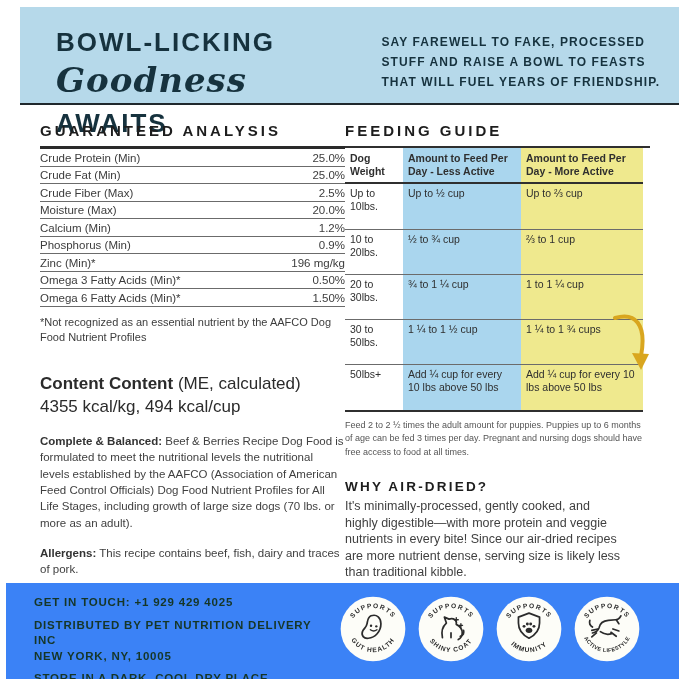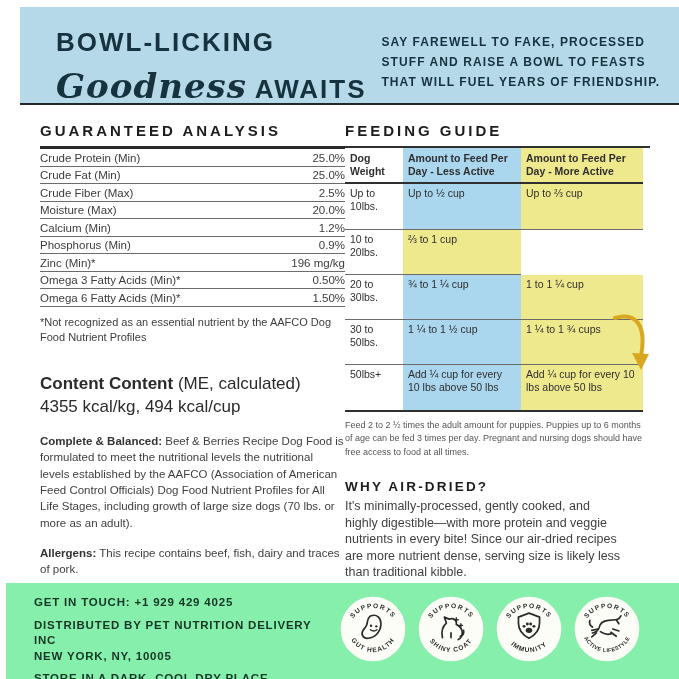--- a/index.html
+++ b/index.html
@@ -4,21 +4,21 @@
 <style>
   html,body{margin:0;padding:0;background:#ffffff;}
   .page{position:relative;width:679px;height:679px;background:#ffffff;overflow:hidden;
         font-family:"Liberation Sans","DejaVu Sans",sans-serif;color:#3f3f3f;}
 
   
   .hero{position:absolute;top:7px;left:20px;right:0;height:96px;background:#b6d9ea;
         border-bottom:2px solid #20282c;display:flex;}
   .hero-left{padding:20px 0 0 36px;width:320px;color:#16323e;}
   .hero-line1{font-size:26px;font-weight:bold;letter-spacing:2px;}
-  .hero-line2{margin-top:8px;font-size:26px;font-weight:bold;letter-spacing:2px;display:flex;align-items:baseline;gap:8px;}
+  .hero-line2{margin-top:2px;font-size:26px;font-weight:bold;letter-spacing:2px;display:flex;align-items:baseline;gap:8px;flex-direction:column;}
   .hero-script{font-family:"DejaVu Serif",serif;font-style:italic;font-weight:bold;
                font-size:34px;letter-spacing:1px;}
   .hero-right{padding-top:26px;width:300px;margin-left:8px;color:#16323e;
               font-size:12px;font-weight:bold;letter-spacing:1.1px;line-height:1.65;}
 
   
   .col-left{position:absolute;left:40px;top:122px;width:305px;}
   .col-right{position:absolute;left:345px;top:122px;width:305px;}
 
   h2.sec{margin:0 0 7px 0;font-size:15px;font-weight:bold;letter-spacing:3px;color:#1d1d1d;}
@@ -58,21 +58,21 @@
            radial-gradient(74px 46px at 52% 18%, #6b4a22 0%, rgba(107,74,34,0) 70%),
            radial-gradient(52px 40px at 82% 30%, #4a3118 0%, rgba(74,49,24,0) 70%),
            radial-gradient(72px 52px at 34% 60%, #6a4720 0%, rgba(106,71,32,0) 70%),
            radial-gradient(64px 46px at 70% 68%, #55381a 0%, rgba(85,56,26,0) 70%),
            radial-gradient(48px 36px at 12% 82%, #4d3317 0%, rgba(77,51,23,0) 70%),
            radial-gradient(56px 40px at 90% 85%, #5e3f1d 0%, rgba(94,63,29,0) 70%),
            #33220f;
          box-shadow:inset 0 0 30px rgba(0,0,0,0.55);}
 
   
-  .footer{position:absolute;left:6px;right:0;top:583px;bottom:0;background:#86efac;color:#163626;}
+  .footer{position:absolute;left:6px;right:0;top:583px;bottom:0;background:#3b82f6;color:#163626;}
   .footer-text{position:absolute;left:28px;top:12px;width:300px;font-weight:bold;
                letter-spacing:0.8px;font-size:11.5px;line-height:1.35;}
   .footer-text p{margin:0;}
   .footer-text .gap{margin-top:7px;}
   .badges{position:absolute;left:334px;top:13px;display:flex;gap:12px;}
   .badge{display:block;}
   .badge text{font-family:"Liberation Sans","DejaVu Sans",sans-serif;font-weight:bold;fill:#2b2b2b;}
   .arc-t{font-size:10px;letter-spacing:2px;}
   .arc-b{font-size:10px;letter-spacing:1.5px;}
   .arc-b.small{font-size:8.2px;letter-spacing:0.6px;}
@@ -170,20 +170,21 @@
         <div class="ft-c less">Amount to Feed Per Day - Less Active</div>
         <div class="ft-c more">Amount to Feed Per Day - More Active</div>
       </div>
       <div class="ft-row">
         <div class="ft-c">Up to 10lbs.</div>
         <div class="ft-c less">Up to ½ cup</div>
         <div class="ft-c more">Up to ⅔ cup</div>
       </div>
       <div class="ft-row">
         <div class="ft-c">10 to 20lbs.</div>
+        <div class="ft-c less">½ to ¾ cup</div>
         <div class="ft-c more">⅔ to 1 cup</div>
       </div>
       <div class="ft-row">
         <div class="ft-c">20 to 30lbs.</div>
         <div class="ft-c less">¾ to 1 ¼ cup</div>
         <div class="ft-c more">1 to 1 ¼ cup</div>
       </div>
       <div class="ft-row">
         <div class="ft-c">30 to 50lbs.</div>
         <div class="ft-c less">1 ¼ to 1 ½ cup</div>

